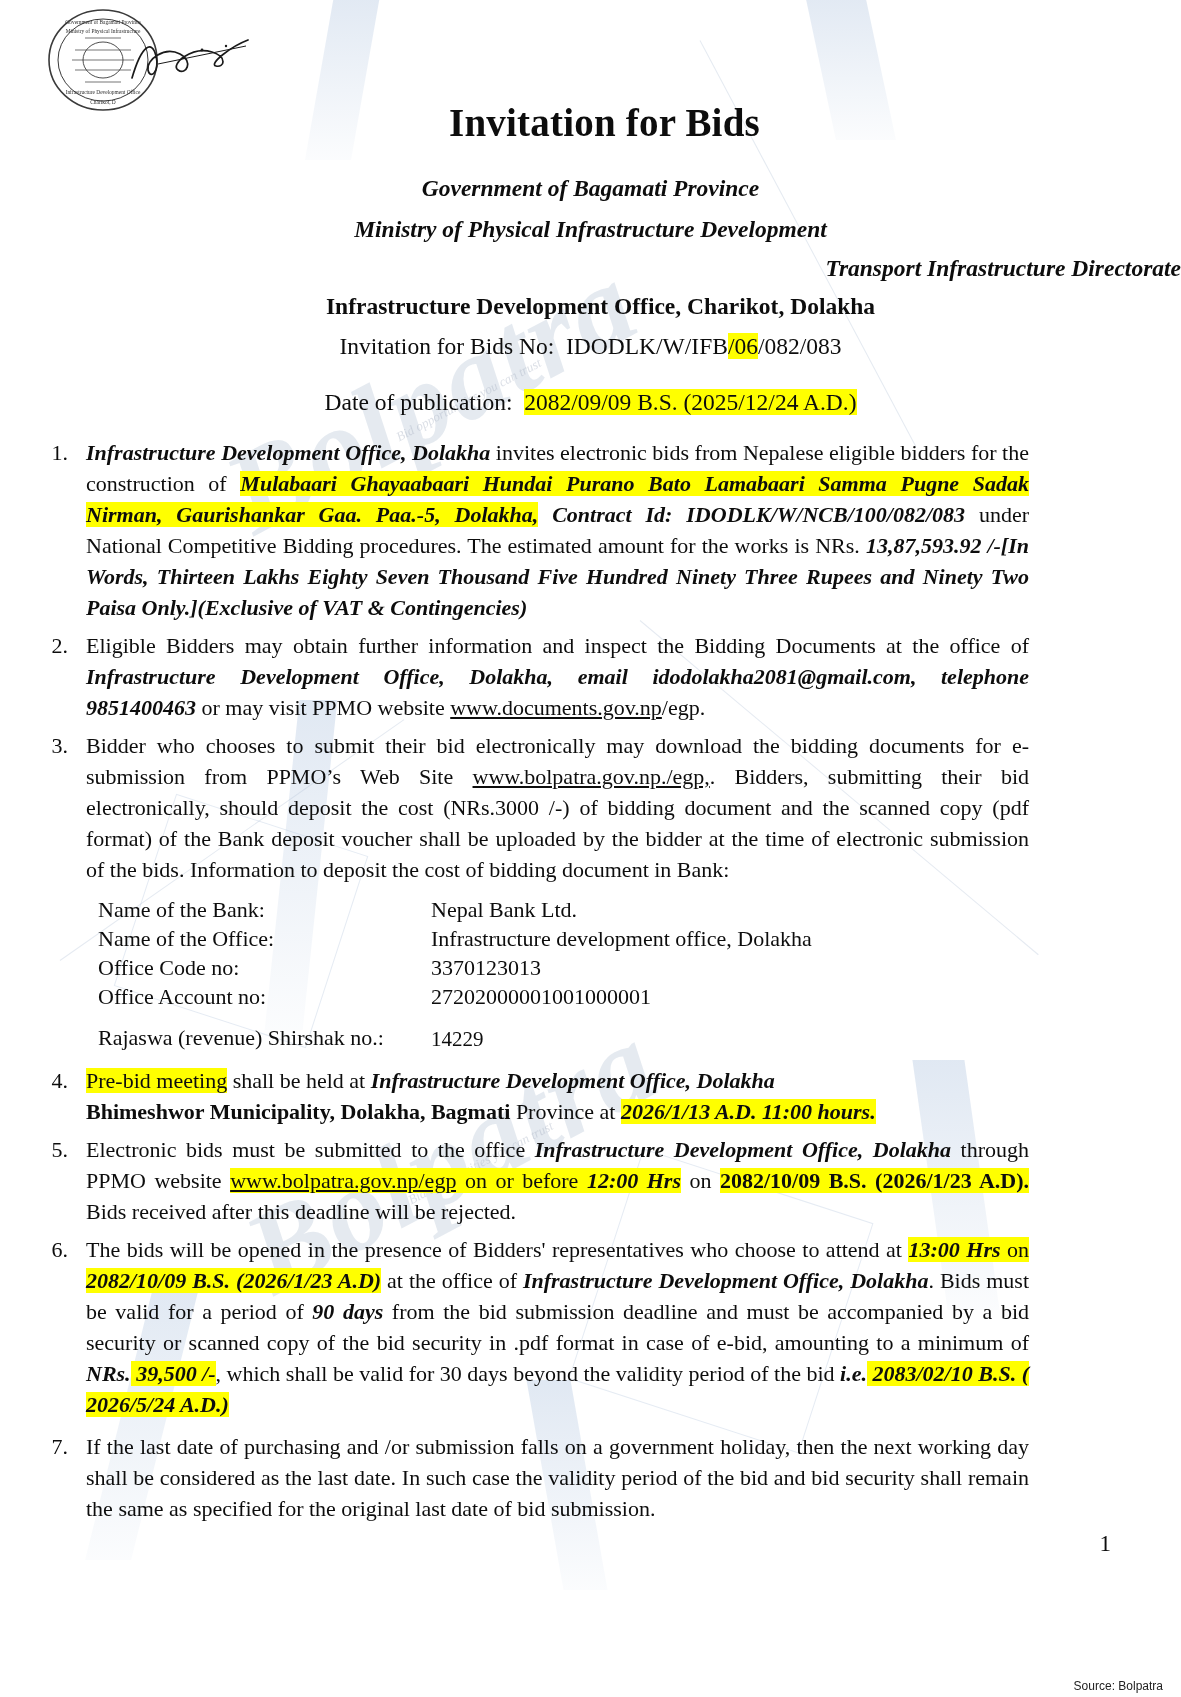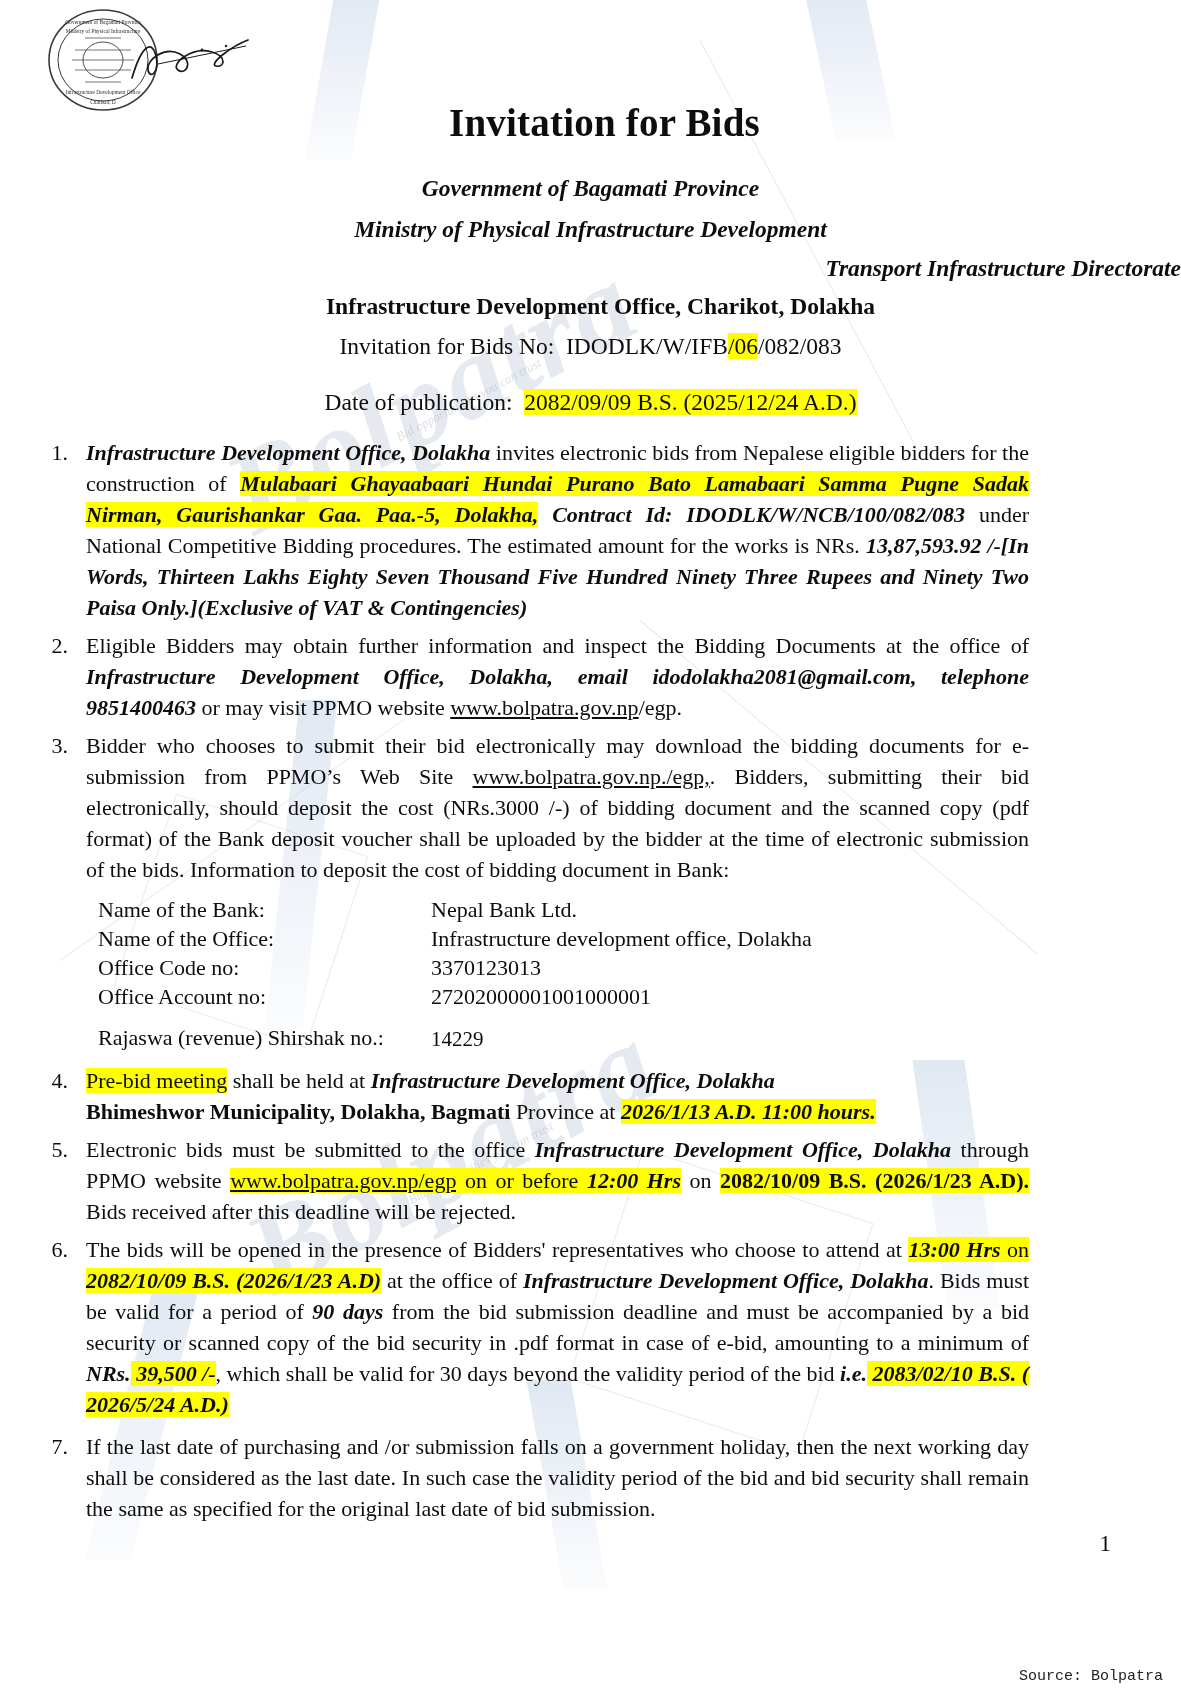--- a/index.html
+++ b/index.html
@@ -161,23 +161,23 @@
   
   .page-number {
     position: absolute;
     right: 70px;
     bottom: 140px;
     font-size: 23px;
   }
   .source {
     position: absolute;
     right: 18px;
-    bottom: 12px;
-    font-size: 15px;
-    font-family: Liberation Mono, monospace;
+    bottom: 4px;
+    font-size: 12px;
+    font-family: Liberation Sans, sans-serif;
     color: #222;
   }
 </style>
 </head>
 <body>
 
 <div class="page">
 
   <div class="wm-layer">
     <div class="wm-ribbon" style="left:320px;  top:-10px; width:46px;  height:170px; transform:skewX(-10deg);"></div>
@@ -250,21 +250,21 @@
 
     <div class="clause">
       <div class="cnum">1.</div>
       <div class="cbody"><span class="bi">Infrastructure Development Office, Dolakha</span><span> invites electronic bids from Nepalese eligible bidders for the construction of </span><span class="bi hl">Mulabaari Ghayaabaari Hundai Purano Bato Lamabaari Samma Pugne Sadak Nirman, Gaurishankar Gaa. Paa.-5, Dolakha,</span><span class="bi"> Contract Id: </span><span class="bi">IDODLK/W/NCB/100/082/083</span><span> under National Competitive Bidding procedures. The estimated amount for the works is NRs. </span><span class="bi">13,87,593.92 /-[In Words, Thirteen Lakhs Eighty Seven Thousand Five Hundred Ninety Three Rupees and Ninety Two Paisa Only.](Exclusive of VAT &amp; Contingencies)</span></div>
     </div>
 
     <div class="gap-sm"></div>
 
     <div class="clause">
       <div class="cnum">2.</div>
-      <div class="cbody"><span>Eligible Bidders may obtain further information and inspect the Bidding Documents at the office of </span><span class="bi">Infrastructure Development Office, Dolakha, email idodolakha2081@gmail.com, telephone 9851400463</span><span> or may visit PPMO website </span><span class="u">www.bolpatra.gov.np</span><span>/egp.</span></div>
+      <div class="cbody"><span>Eligible Bidders may obtain further information and inspect the Bidding Documents at the office of </span><span class="bi">Infrastructure Development Office, Dolakha, email idodolakha2081@gmail.com, telephone 9851400463</span><span> or may visit PPMO website </span><span class="u">www.documents.gov.np</span><span>/egp.</span></div>
     </div>
 
     <div class="gap-sm"></div>
 
     <div class="clause">
       <div class="cnum">3.</div>
       <div class="cbody"><span>Bidder who chooses to submit their bid electronically may download the bidding documents for e-submission from PPMO’s Web Site </span><span class="u">www.bolpatra.gov.np./egp,</span><span>. Bidders, submitting their bid electronically, should deposit the cost (NRs.3000 /-) of bidding document and the scanned copy (pdf format) of the Bank deposit voucher shall be uploaded by the bidder at the time of electronic submission of the bids. Information to deposit the cost of bidding document in Bank:</span>
 
         <div class="bank-table">
           <div class="bank-row">

